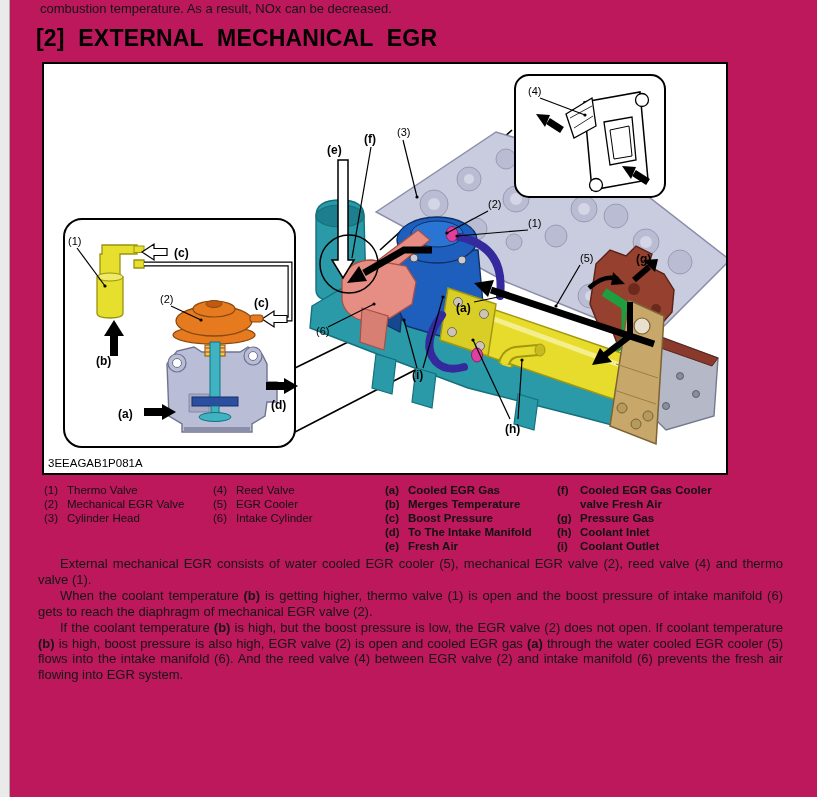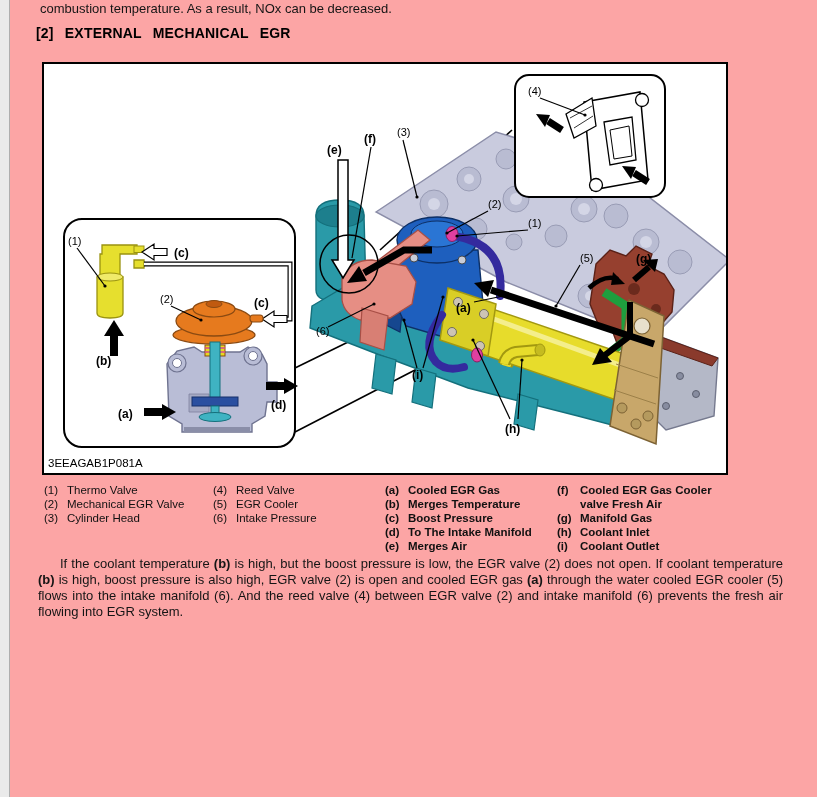--- a/index.html
+++ b/index.html
@@ -1,20 +1,20 @@
 <!DOCTYPE html>
 <html><head>
 <meta charset="utf-8">
 <style>
   html,body{margin:0;padding:0;background:#fff;}
-  .page{position:relative;width:817px;height:797px;background:#fca5a5;overflow:hidden;
+  .page{position:relative;width:817px;height:797px;background:#be185d;overflow:hidden;
         font-family:"Liberation Sans",sans-serif;color:#111;}
   .edge-strip{position:absolute;left:0;top:0;width:9px;height:797px;background:#eaeaea;border-right:1px solid #aeaeae;}
   .top-line{position:absolute;left:40px;top:1px;font-size:13px;color:#151515;white-space:nowrap;}
-  .heading{position:absolute;left:36px;top:25px;font-size:14px;font-weight:bold;color:#000;
+  .heading{position:absolute;left:36px;top:25px;font-size:23px;font-weight:bold;color:#000;
            letter-spacing:.2px;word-spacing:7px;white-space:nowrap;}
   .fig-frame{position:absolute;left:42px;top:62px;width:686px;height:413px;border:2px solid #000;
              box-sizing:border-box;background:#fff;}
   .fig-frame svg{display:block;width:100%;height:100%;}
   .legend{position:absolute;left:42px;top:483px;width:740px;height:72px;font-size:11.5px;}
   .lcol{position:absolute;top:0;}
   .lcol1{left:2px;} .lcol2{left:171px;} .lcol3{left:343px;font-weight:bold;} .lcol4{left:515px;font-weight:bold;}
   .lrow{display:flex;line-height:14px;white-space:nowrap;}
   .lkey{width:23px;flex:none;}
   .bodytext{position:absolute;left:38px;top:556px;width:745px;font-size:13px;line-height:15.9px;
@@ -317,21 +317,21 @@
         <div class="lrow">
           <span class="lkey">(4)</span>
           <span>Reed Valve</span>
         </div>
         <div class="lrow">
           <span class="lkey">(5)</span>
           <span>EGR Cooler</span>
         </div>
         <div class="lrow">
           <span class="lkey">(6)</span>
-          <span>Intake Pressure</span>
+          <span>Intake Cylinder</span>
         </div>
       </div>
     <div class="lcol lcol3">
         <div class="lrow">
           <span class="lkey">(a)</span>
           <span>Cooled EGR Gas</span>
         </div>
         <div class="lrow">
           <span class="lkey">(b)</span>
           <span>Merges Temperature</span>
@@ -339,43 +339,45 @@
         <div class="lrow">
           <span class="lkey">(c)</span>
           <span>Boost Pressure</span>
         </div>
         <div class="lrow">
           <span class="lkey">(d)</span>
           <span>To The Intake Manifold</span>
         </div>
         <div class="lrow">
           <span class="lkey">(e)</span>
-          <span>Merges Air</span>
+          <span>Fresh Air</span>
         </div>
       </div>
     <div class="lcol lcol4">
         <div class="lrow">
           <span class="lkey">(f)</span>
           <span>Cooled EGR Gas Cooler</span>
         </div>
         <div class="lrow">
           <span class="lkey"></span>
           <span>valve Fresh Air</span>
         </div>
         <div class="lrow">
           <span class="lkey">(g)</span>
-          <span>Manifold Gas</span>
+          <span>Pressure Gas</span>
         </div>
         <div class="lrow">
           <span class="lkey">(h)</span>
           <span>Coolant Inlet</span>
         </div>
         <div class="lrow">
           <span class="lkey">(i)</span>
           <span>Coolant Outlet</span>
         </div>
       </div>
   </div>
 
   <div class="bodytext">
+      <p><span>External mechanical EGR consists of water cooled EGR cooler (5), mechanical EGR valve (2), reed valve (4) and thermo valve (1).</span></p>
+      <p><span>When the coolant temperature </span><b>(b)</b><span> is getting higher, thermo valve (1) is open and the boost pressure of intake manifold (6) gets to reach the diaphragm of mechanical EGR valve (2).</span></p>
       <p><span>If the coolant temperature </span><b>(b)</b><span> is high, but the boost pressure is low, the EGR valve (2) does not open. If coolant temperature </span><b>(b)</b><span> is high, boost pressure is also high, EGR valve (2) is open and cooled EGR gas </span><b>(a)</b><span> through the water cooled EGR cooler (5) flows into the intake manifold (6). And the reed valve (4) between EGR valve (2) and intake manifold (6) prevents the fresh air flowing into EGR system.</span></p>
     </div>
 </div>
 
 </body></html>

